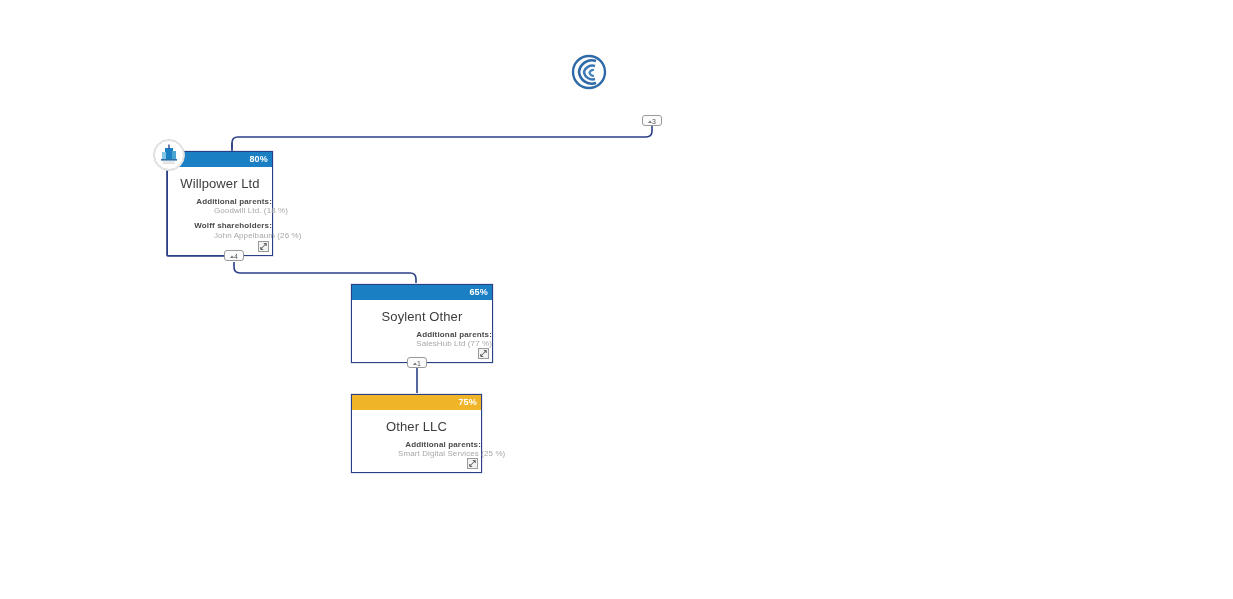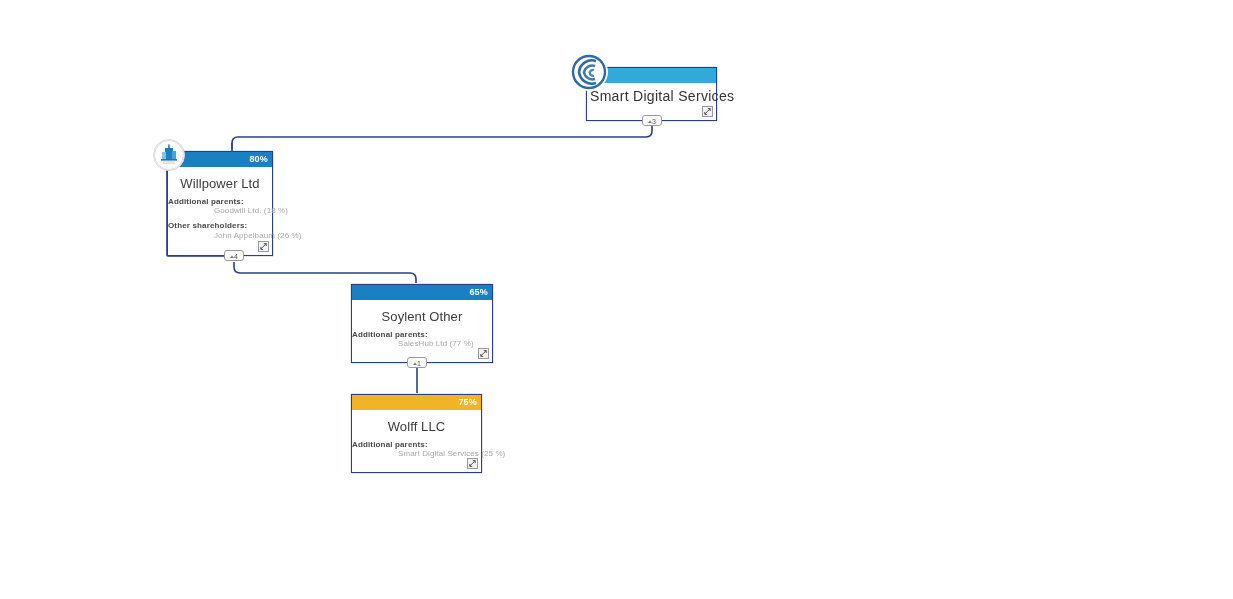--- a/index.html
+++ b/index.html
@@ -85,21 +85,21 @@
     text-align: left;
     font-weight: normal;
     font-size: 14px;
     color: #333333;
     padding-top: 5px;
     padding-left: 3px;
     letter-spacing: 0.3px;
   }
   .section {
     margin-top: 6px;
-    text-align: left;
+    text-align: right;
     line-height: 1.15;
   }
   .section-label {
     font-size: 8px;
     font-weight: bold;
     color: #4a4a4a;
     letter-spacing: 0.15px;
     white-space: nowrap;
   }
   .section-value {
@@ -173,34 +173,20 @@
     <path d="M 652 121 L 652 131 Q 652 137 646 137 L 238 137 Q 232 137 232 143 L 232 244" fill="none" stroke="#2b3f87" stroke-width="1.6"></path>
 
     <path d="M 232 143 L 232 149" fill="none" stroke="#2b3f87" stroke-width="1.6"></path>
     <path d="M 167 152 L 167 255 Q 167 256 168 256 L 225 256" fill="none" stroke="#2b3f87" stroke-width="1.6"></path>
 
     <path d="M 234 262 L 234 267 Q 234 273 240 273 L 410 273 Q 416 273 416 279 L 416 283" fill="none" stroke="#2b3f87" stroke-width="1.6"></path>
 
     <path d="M 417 363 L 417 393" fill="none" stroke="#2b3f87" stroke-width="1.6"></path>
   </svg>
 
-  <div class="node" id="n-smart" style="left:586px; top:67px; width:131px; height:54px;">
-    <div class="node-header light">
-      <span class="node-pct"></span>
-    </div>
-    <div class="node-body">
-      <div class="node-title plain">Smart Digital Services</div>
-      <div class="expand-icon">
-        <svg width="9" height="9" viewBox="0 0 9 9">
-          <path d="M7.2 1.6 L7.2 4.0 M7.2 1.6 L4.8 1.6 M7.2 1.6 L1.8 7.0" stroke="#555" stroke-width="1" fill="none"></path>
-          <path d="M1.8 7.4 L1.8 5.0 M1.8 7.4 L4.2 7.4" stroke="#555" stroke-width="1" fill="none"></path>
-        </svg>
-      </div>
-    </div>
-  </div>
 
   <div class="avatar" style="left:570px; top:53px; width:38px; height:38px; border-color:#ffffff;">
     <svg width="36" height="36" viewBox="0 0 36 36">
       <circle cx="18" cy="18" r="17" fill="#ffffff"></circle>
       <path d="M18 2 A16 16 0 1 0 18 34 A16 16 0 1 0 18 2 Z" fill="none" stroke="#2f6aa8" stroke-width="2.4"></path>
       <path d="M25 7 A13 13 0 0 0 8 18 A13 13 0 0 0 25 29" fill="none" stroke="#2f6aa8" stroke-width="2.6"></path>
       <path d="M24 12 A8.5 8.5 0 0 0 13 18 A8.5 8.5 0 0 0 24 25" fill="none" stroke="#3b78b4" stroke-width="2.4"></path>
       <path d="M23 16 A4.5 4.5 0 0 0 18.5 18.5 A4.5 4.5 0 0 0 23 22" fill="none" stroke="#4a84bd" stroke-width="2.2"></path>
     </svg>
   </div>
@@ -213,21 +199,21 @@
     <div class="node-header">
       <span class="node-pct">80%</span>
     </div>
     <div class="node-body">
       <div class="node-title">Willpower Ltd</div>
       <div class="section">
         <div class="section-label">Additional parents:</div>
         <div class="section-value">Goodwill Ltd. (18 %)</div>
       </div>
       <div class="section">
-        <div class="section-label">Other shareholders:</div>
+        <div class="section-label">Wolff shareholders:</div>
         <div class="section-value">John Appelbaum (26 %)</div>
       </div>
       <div class="expand-icon">
         <svg width="9" height="9" viewBox="0 0 9 9">
           <path d="M7.2 1.6 L7.2 4.0 M7.2 1.6 L4.8 1.6 M7.2 1.6 L1.8 7.0" stroke="#555" stroke-width="1" fill="none"></path>
           <path d="M1.8 7.4 L1.8 5.0 M1.8 7.4 L4.2 7.4" stroke="#555" stroke-width="1" fill="none"></path>
         </svg>
       </div>
     </div>
   </div>
@@ -270,21 +256,21 @@
 
   <div class="edge-badge" style="left:407px; top:357px;">
     <span class="chev">▴</span><span class="cnt">1</span>
   </div>
 
   <div class="node" id="n-wolff" style="left:351px; top:394px; width:131px; height:79px;">
     <div class="node-header amber">
       <span class="node-pct">75%</span>
     </div>
     <div class="node-body">
-      <div class="node-title">Wolff LLC</div>
+      <div class="node-title">Other LLC</div>
       <div class="section">
         <div class="section-label">Additional parents:</div>
         <div class="section-value">Smart Digital Services (25 %)</div>
       </div>
       <div class="expand-icon">
         <svg width="9" height="9" viewBox="0 0 9 9">
           <path d="M7.2 1.6 L7.2 4.0 M7.2 1.6 L4.8 1.6 M7.2 1.6 L1.8 7.0" stroke="#555" stroke-width="1" fill="none"></path>
           <path d="M1.8 7.4 L1.8 5.0 M1.8 7.4 L4.2 7.4" stroke="#555" stroke-width="1" fill="none"></path>
         </svg>
       </div>

